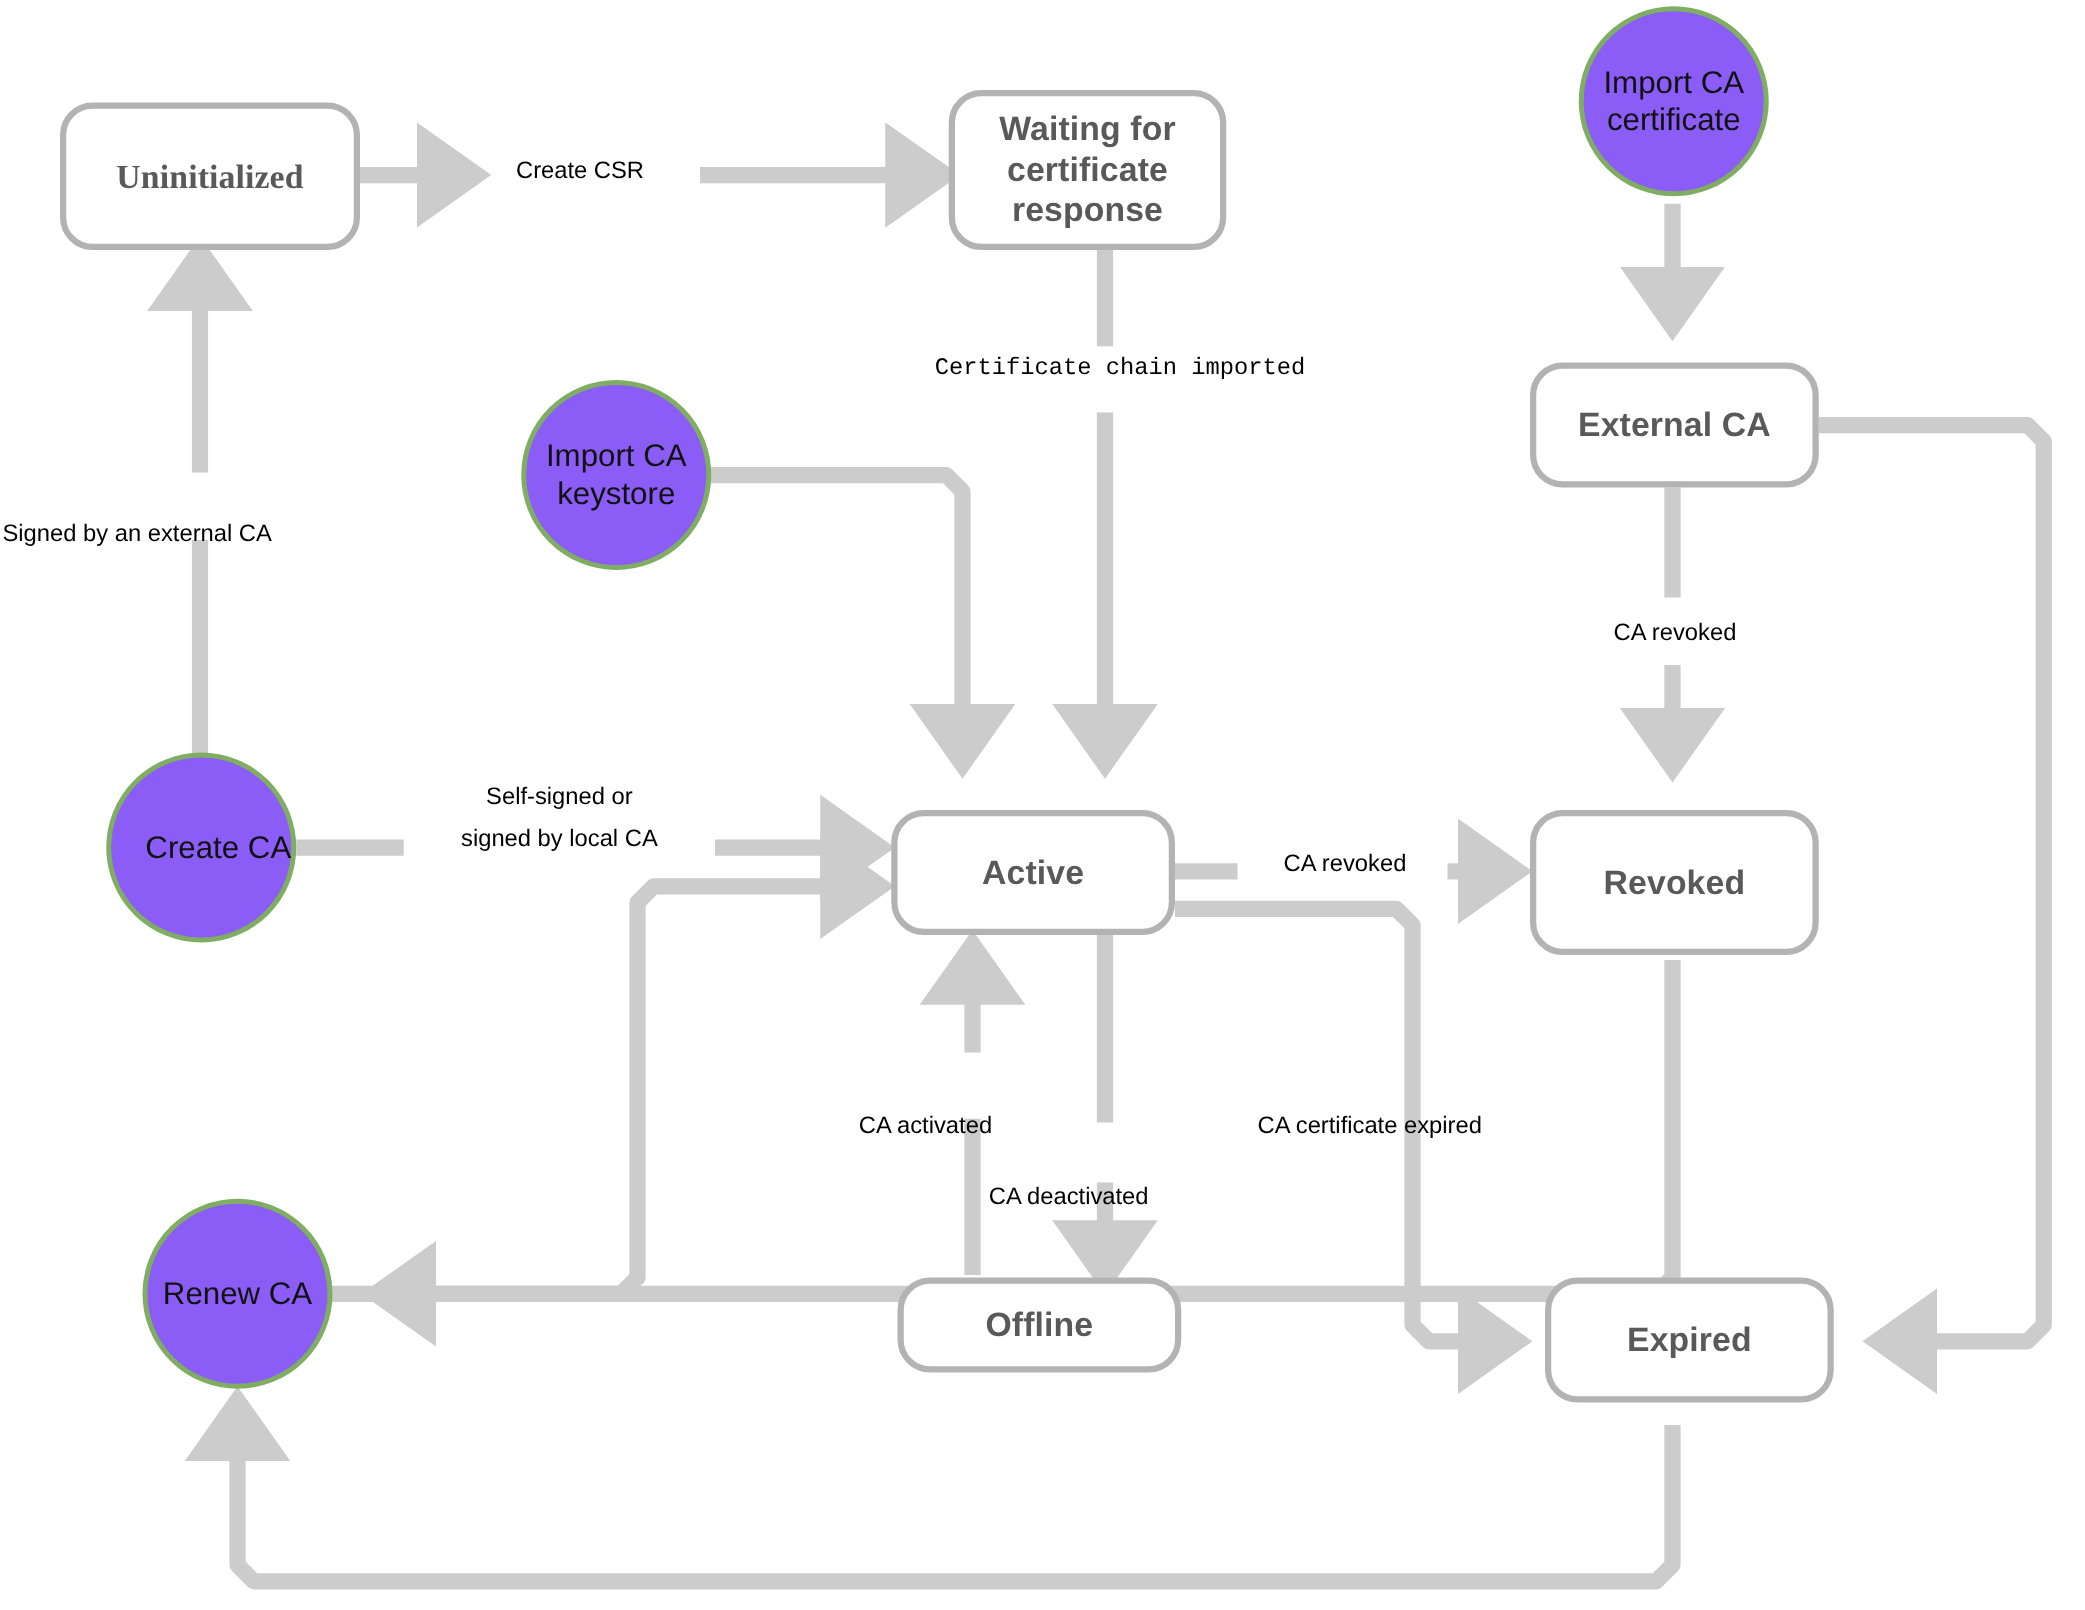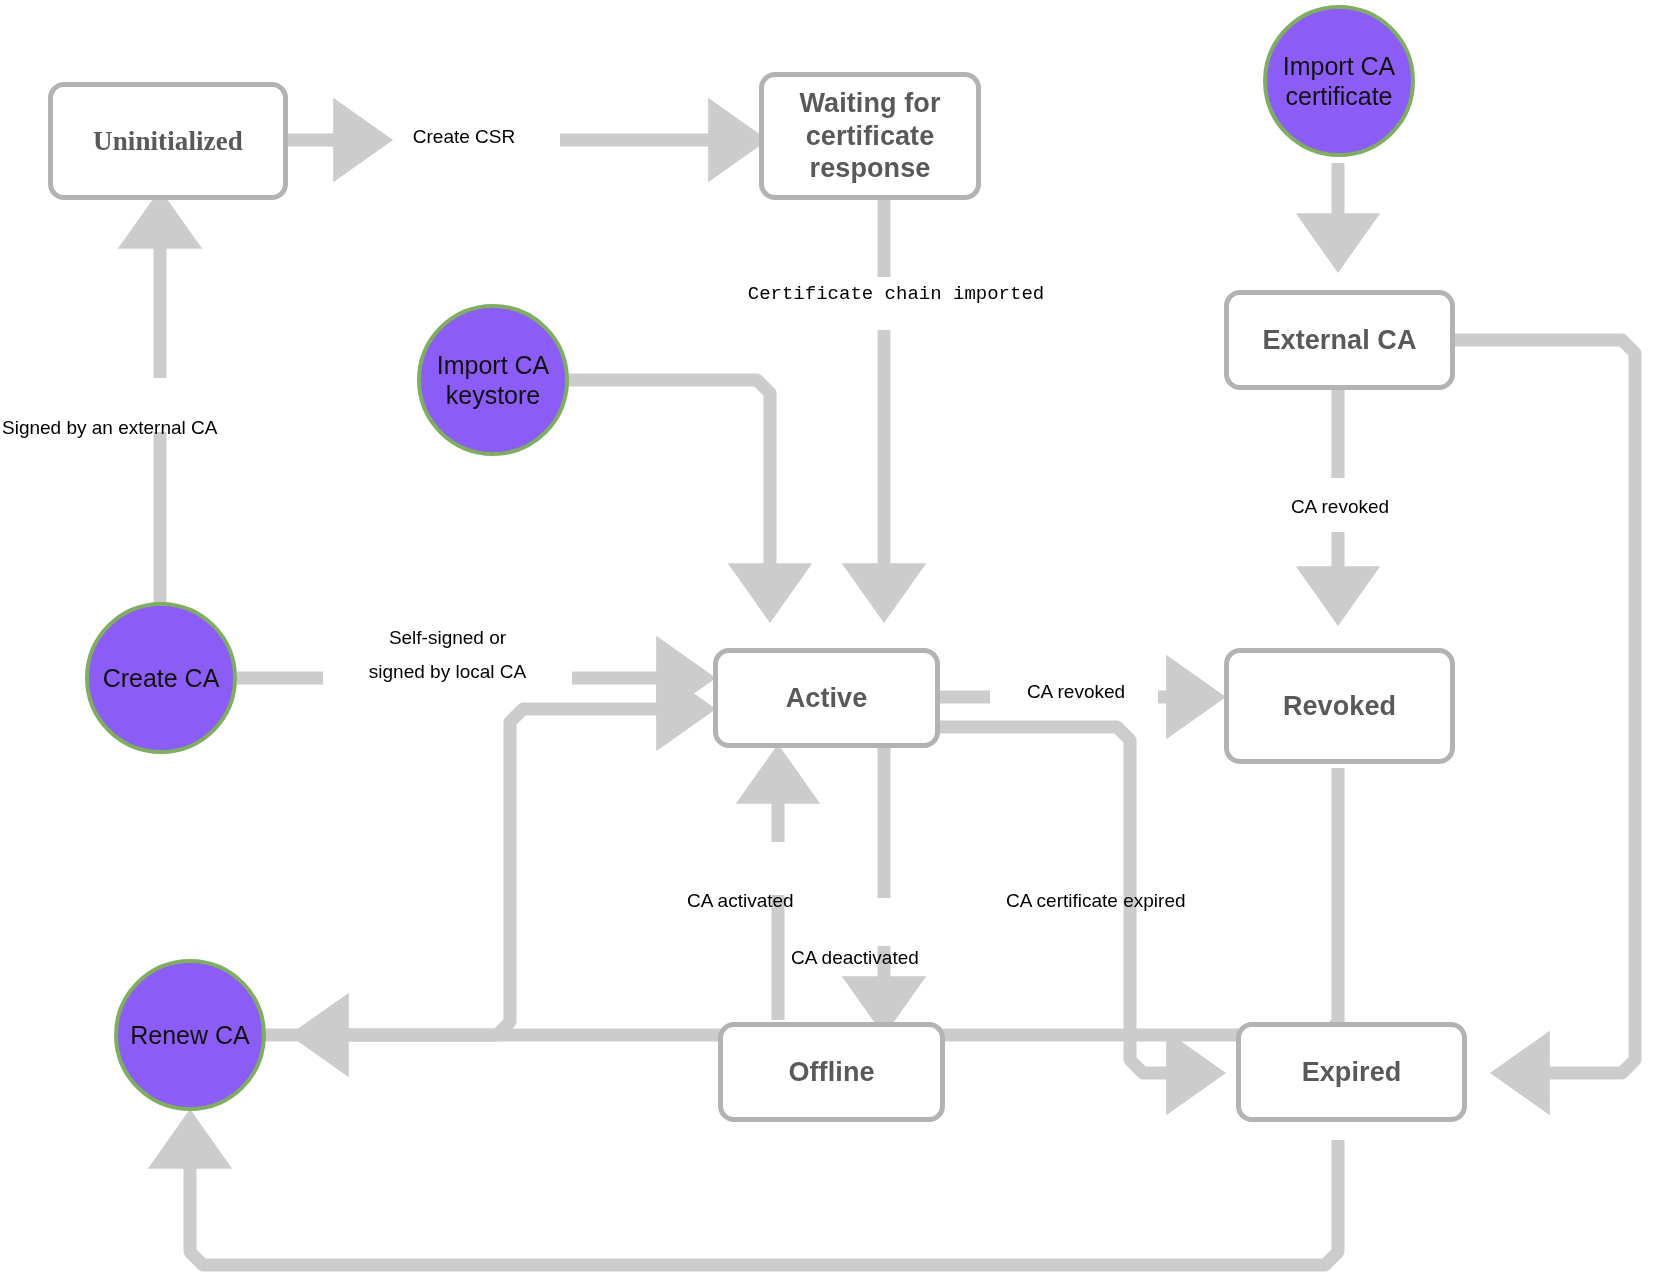--- a/index.html
+++ b/index.html
@@ -21,21 +21,21 @@
     position: absolute;
     left: 0;
     top: 0;
     width: 1668px;
     height: 1288px;
   }
   .state-box {
     position: absolute;
     box-sizing: border-box;
     border: 5px solid #b3b3b3;
-    border-radius: 16px;
+    border-radius: 26px;
     background: #ffffff;
     display: flex;
     align-items: center;
     justify-content: center;
     text-align: center;
     color: #595959;
     font-weight: bold;
     font-size: 27px;
     line-height: 1.22;
     letter-spacing: 0.1px;
@@ -135,39 +135,39 @@
   </div>
 
   <div class="state-box" style="left:713px; top:648px; width:227px; height:100px;">
     <span>Active</span>
   </div>
 
   <div class="state-box" style="left:1224px; top:648px; width:231px; height:116px;">
     <span>Revoked</span>
   </div>
 
-  <div class="state-box" style="left:718px; top:1022px; width:227px; height:100px;">
+  <div class="state-box" style="left:718px; top:1022px; width:227px; height:76px;">
     <span>Offline</span>
   </div>
 
   <div class="state-box" style="left:1224px; top:1022px; width:231px; height:100px;margin-left:12px;">
     <span>Expired</span>
   </div>
 
   <div class="state-circle" style="left:1263px; top:5px; width:152px; height:152px; flex-direction:column;">
     <span>Import CA</span>
     <span>certificate</span>
   </div>
 
   <div class="state-circle" style="left:417px; top:304px; width:152px; height:152px; flex-direction:column;">
     <span>Import CA</span>
     <span>keystore</span>
   </div>
 
-  <div class="state-circle" style="left:85px; top:602px; width:152px; height:152px;">
+  <div class="state-circle" style="left:85px; top:602px; width:152px; height:152px;justify-content:flex-end;">
     <span>Create CA</span>
   </div>
 
   <div class="state-circle" style="left:114px; top:959px; width:152px; height:152px;">
     <span>Renew CA</span>
   </div>
 
   <div class="edge-label lbl-center" style="left:374px; top:125px; width:180px;">Create CSR</div>
 
   <div class="edge-label lbl-center" style="left:728px; top:283px; width:336px;font-family:Liberation Mono, monospace;">Certificate chain imported</div>

